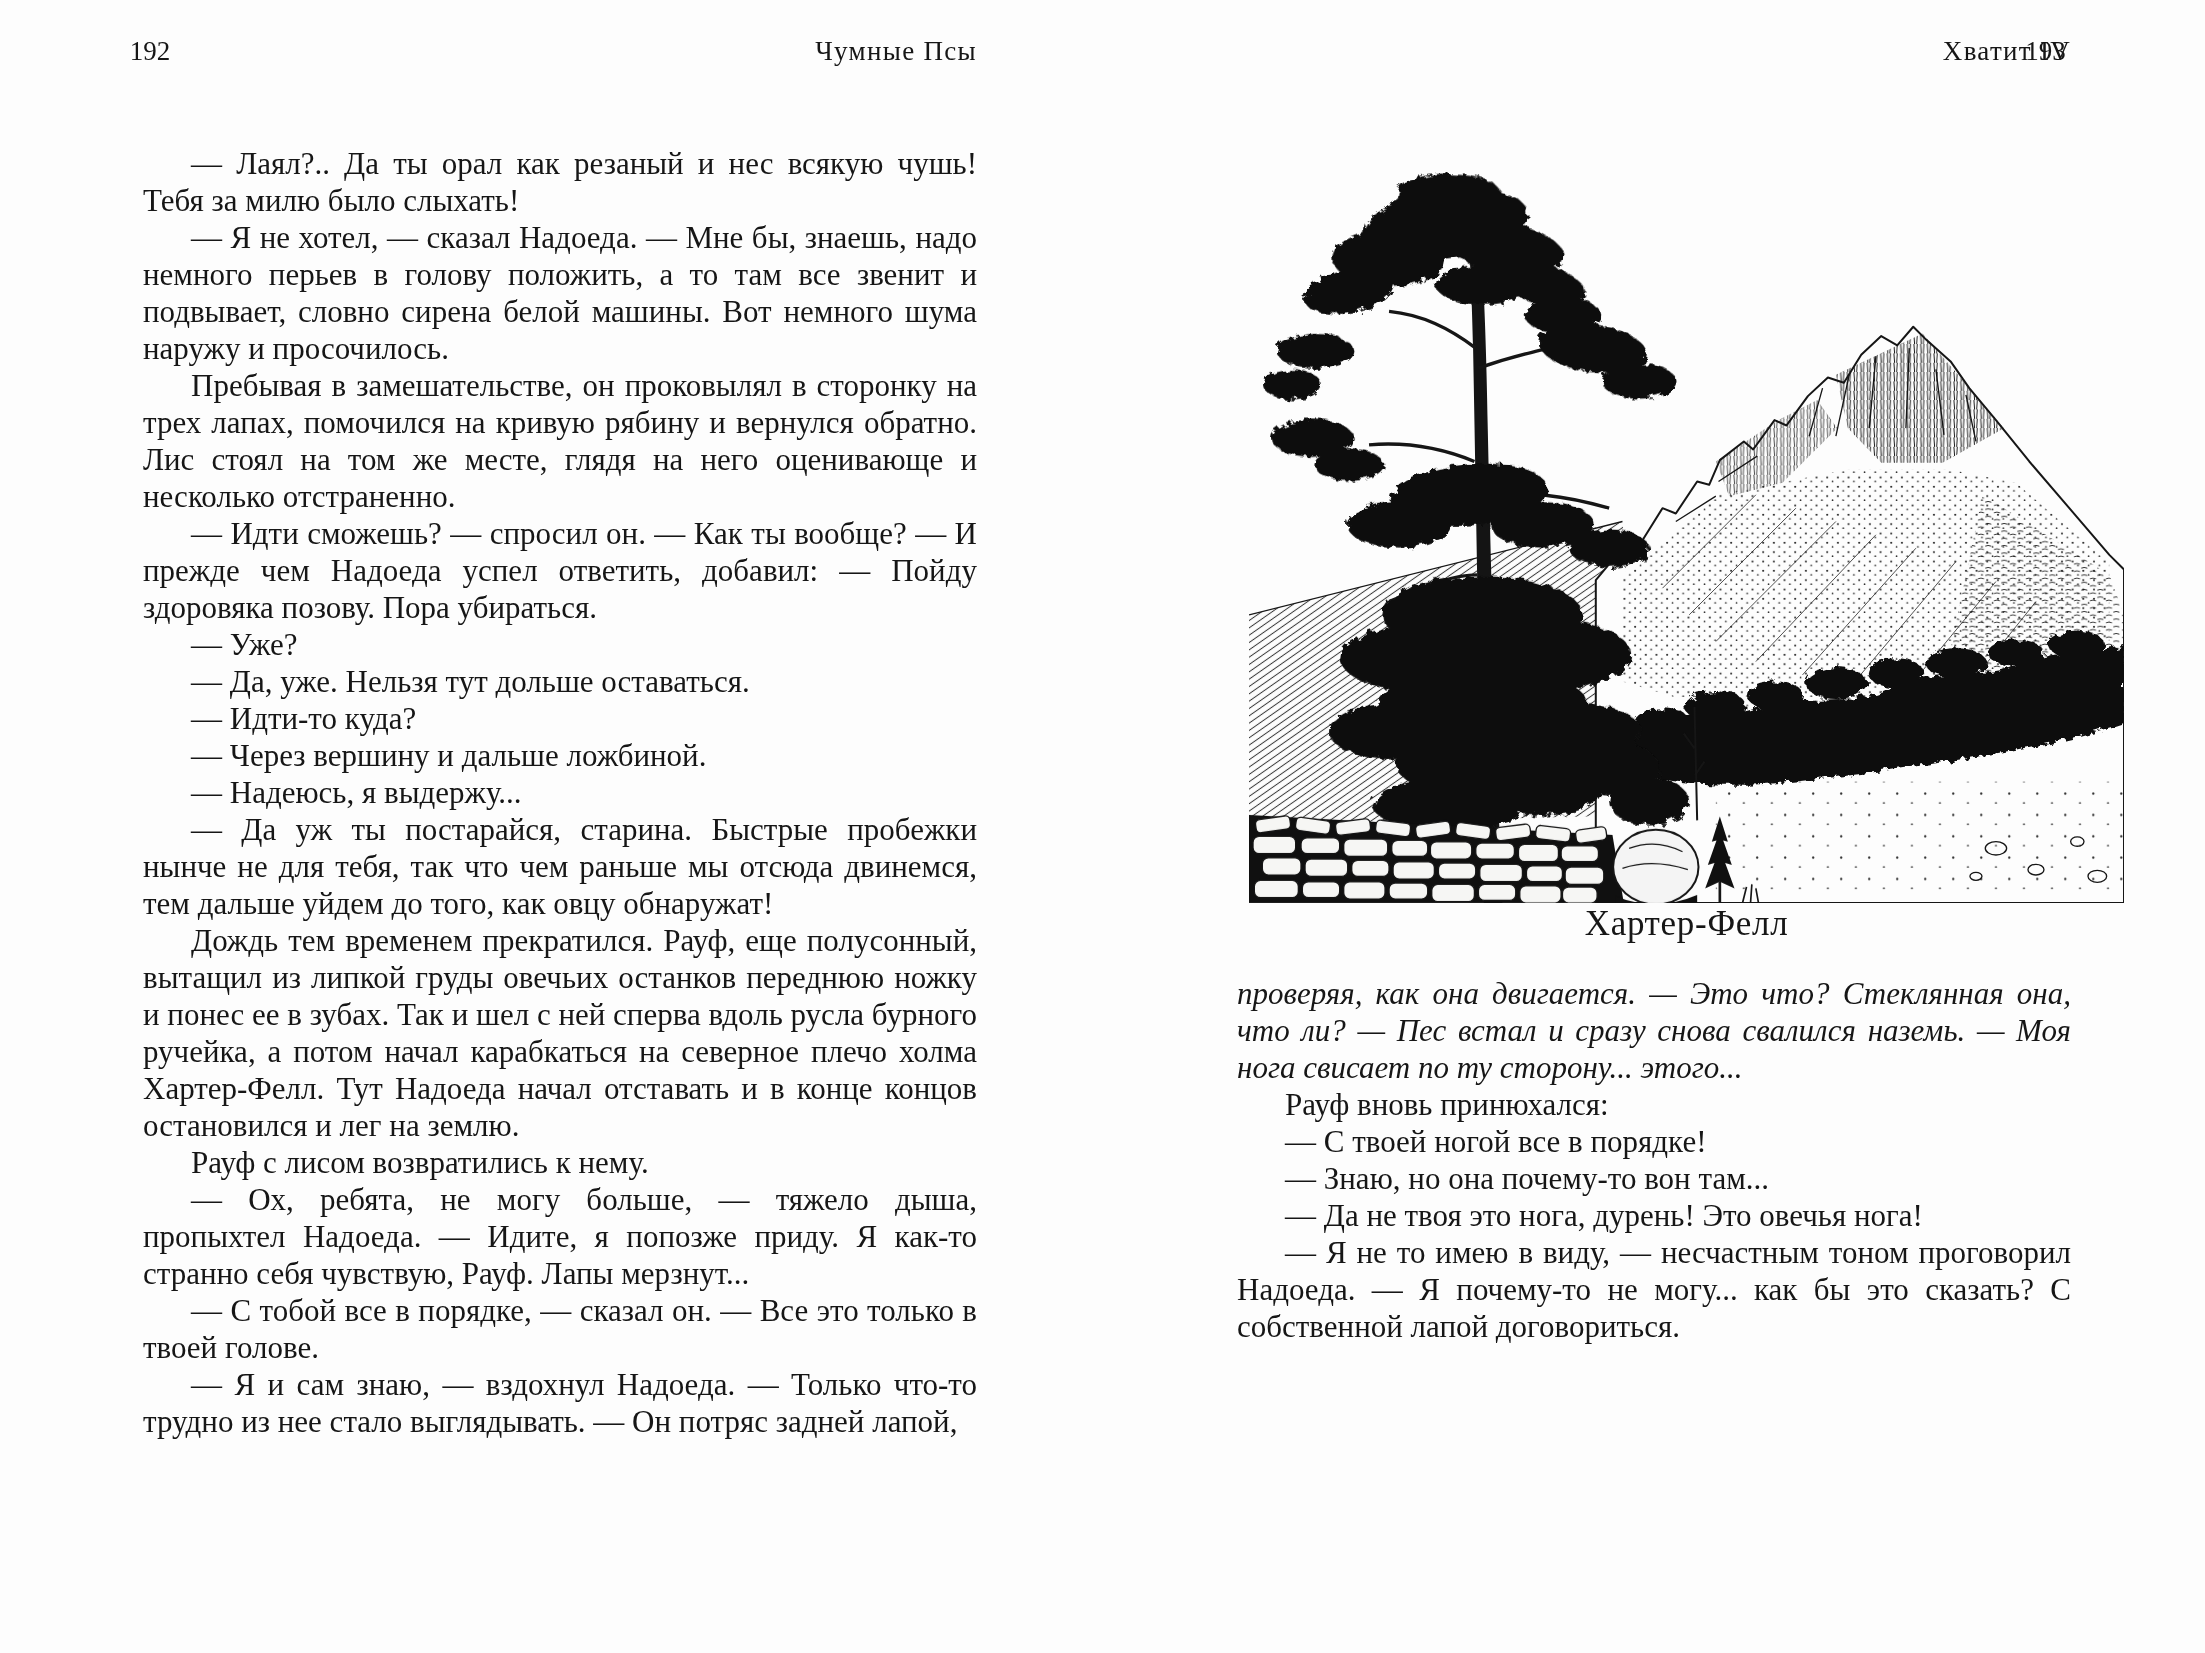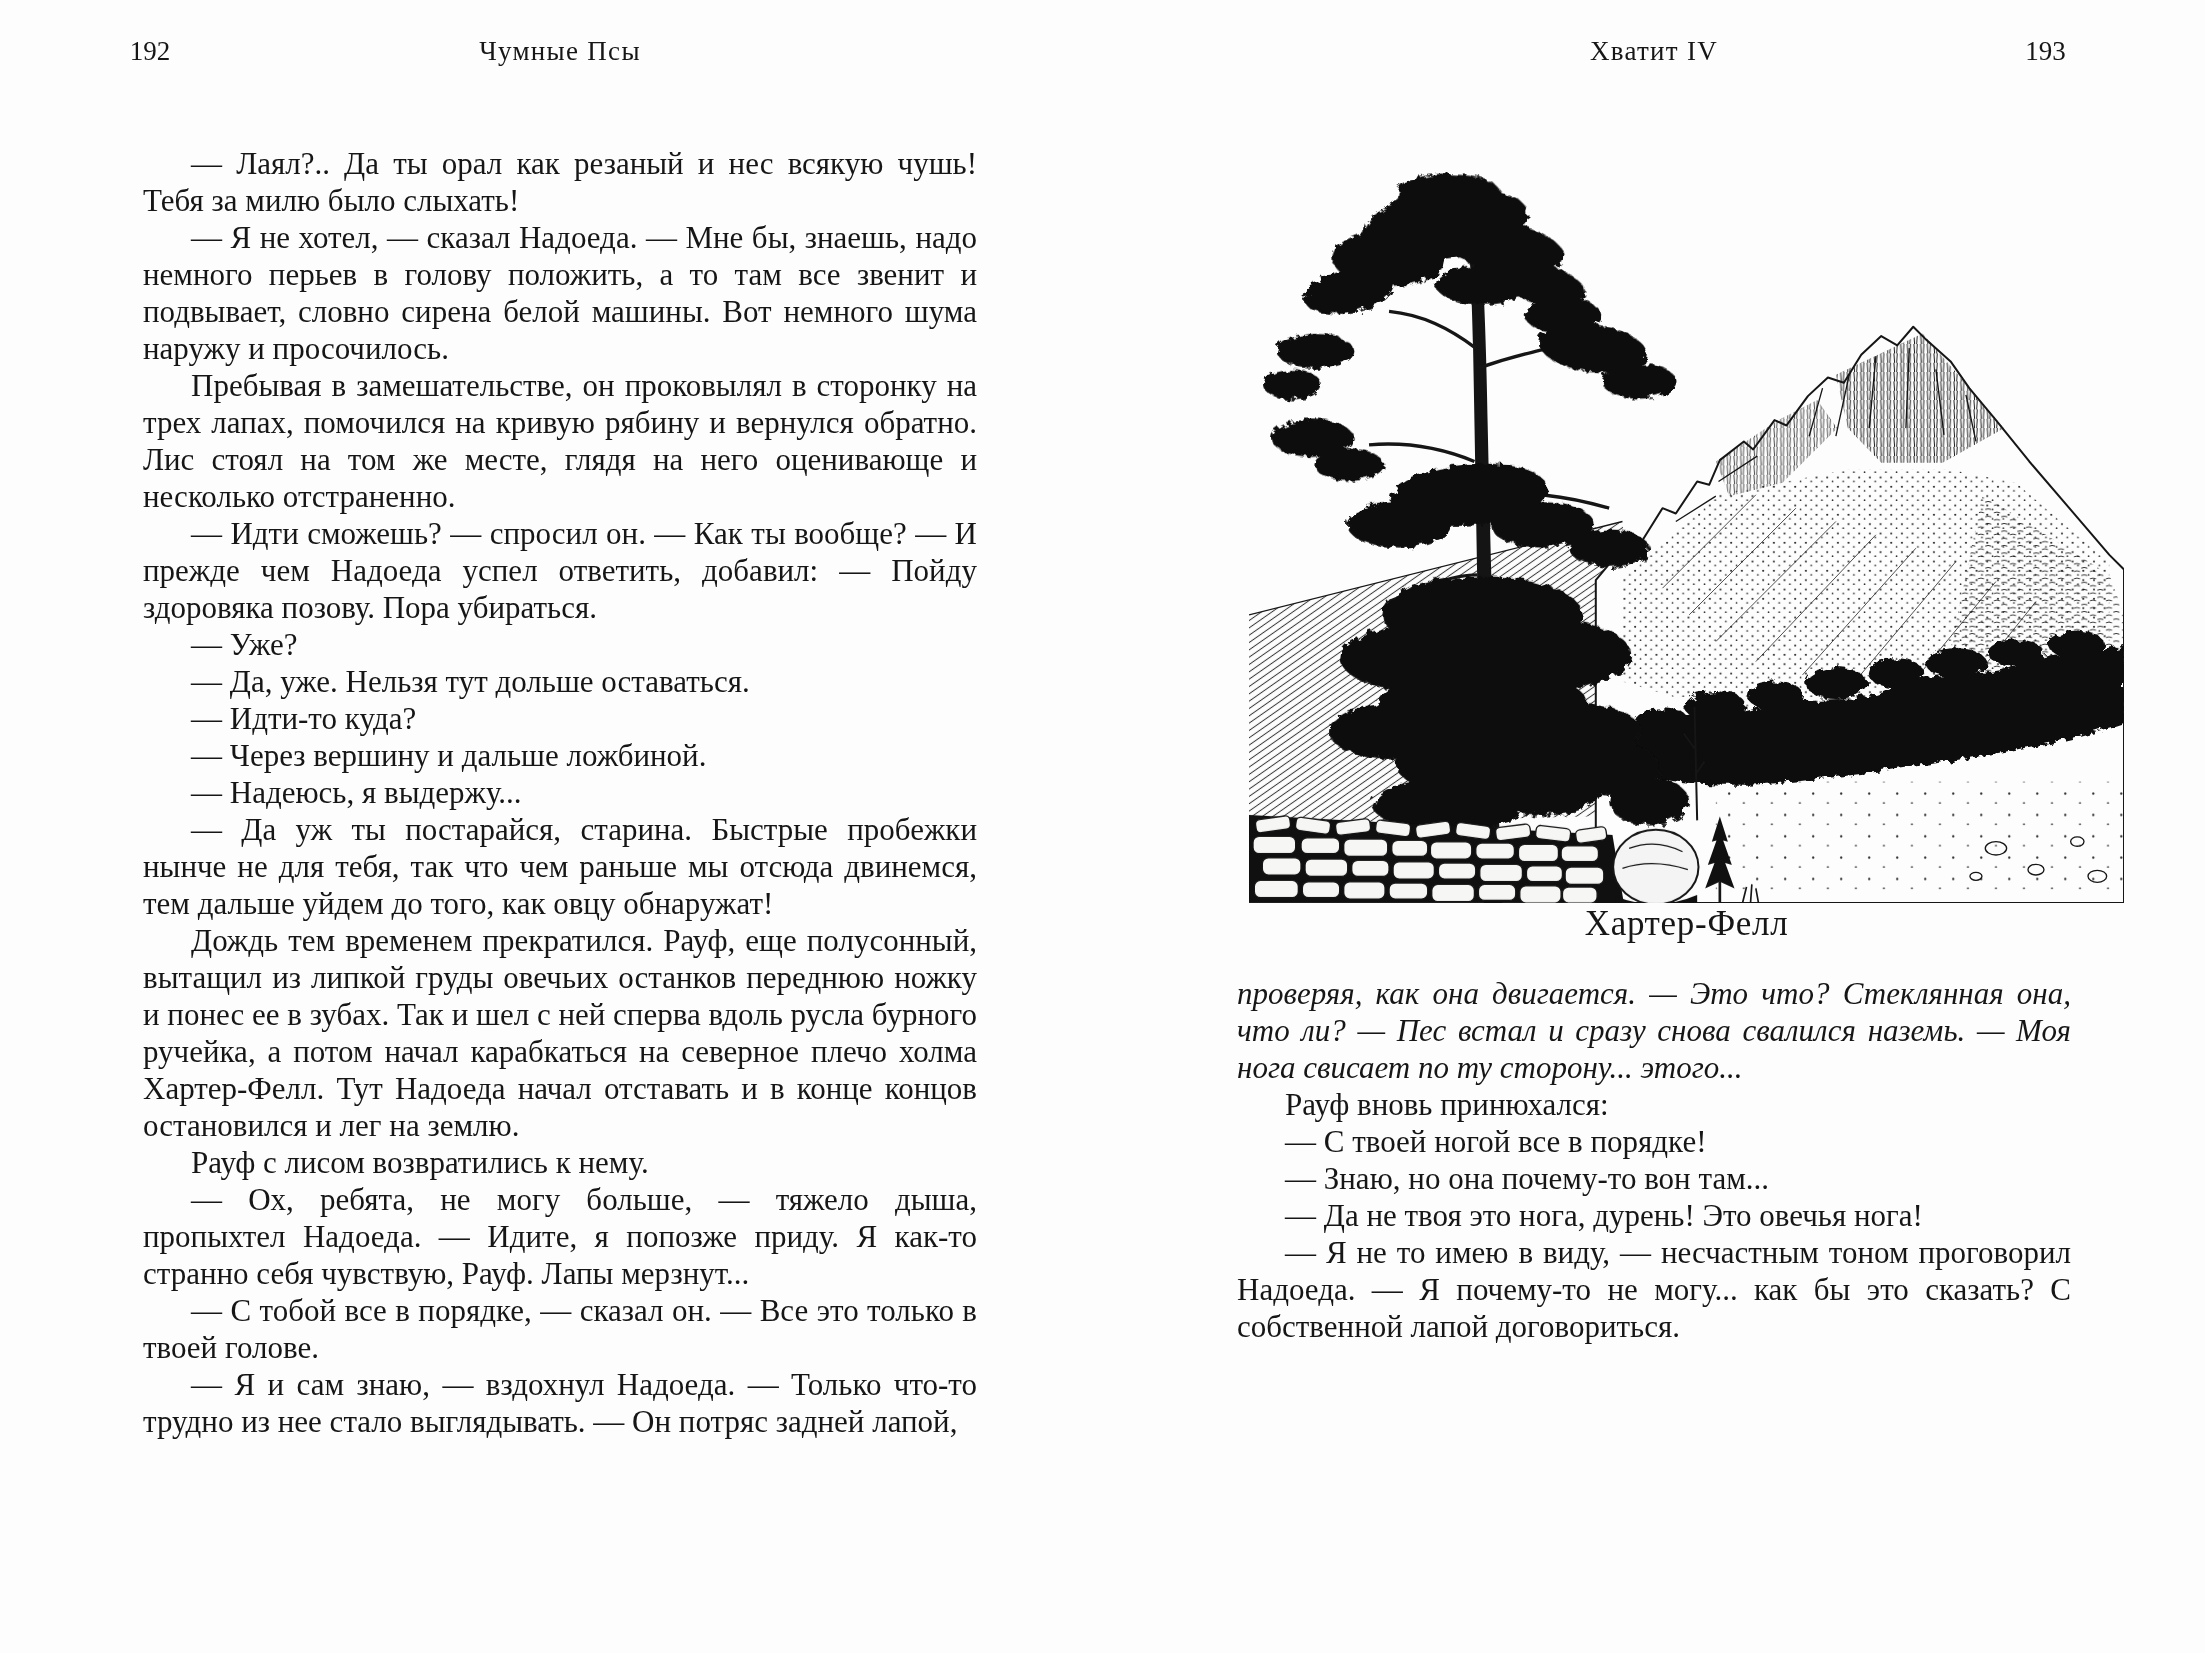--- a/index.html
+++ b/index.html
@@ -5,21 +5,21 @@
   html,body{margin:0;padding:0;background:#e8e8e8;}
   .spread{
     position:relative;width:2205px;height:1654px;background:#fdfdfd;
     font-family:"Liberation Serif","DejaVu Serif",serif;color:#161616;overflow:hidden;
   }
   .page{position:absolute;top:0;height:1654px;width:834px;}
   .page.left{left:143px;}
   .page.right{left:1237px;}
 
   .running-head{position:absolute;top:36px;left:0;width:100%;height:35px;font-size:27px;}
-  .running-title{position:absolute;left:0;width:100%;text-align:center;letter-spacing:1.3px;white-space:nowrap;}
+  .running-title{position:absolute;left:0;width:100%;text-align:right;letter-spacing:1.3px;white-space:nowrap;}
   .pagenum{position:absolute;top:0;font-variant-numeric:lining-nums;}
   .pagenum.pn-left{left:-13.3px;}
   .pagenum.pn-right{right:5.3px;}
 
   .text-block{position:absolute;left:0;width:834px;font-size:31px;line-height:37px;}
   .page.left  .text-block{top:145px;}
   .page.right .text-block{top:975px;}
   .para{margin:0;text-indent:48px;text-align:justify;hyphens:none;}
   .para.no-indent{text-indent:0;font-style:italic;}
 

